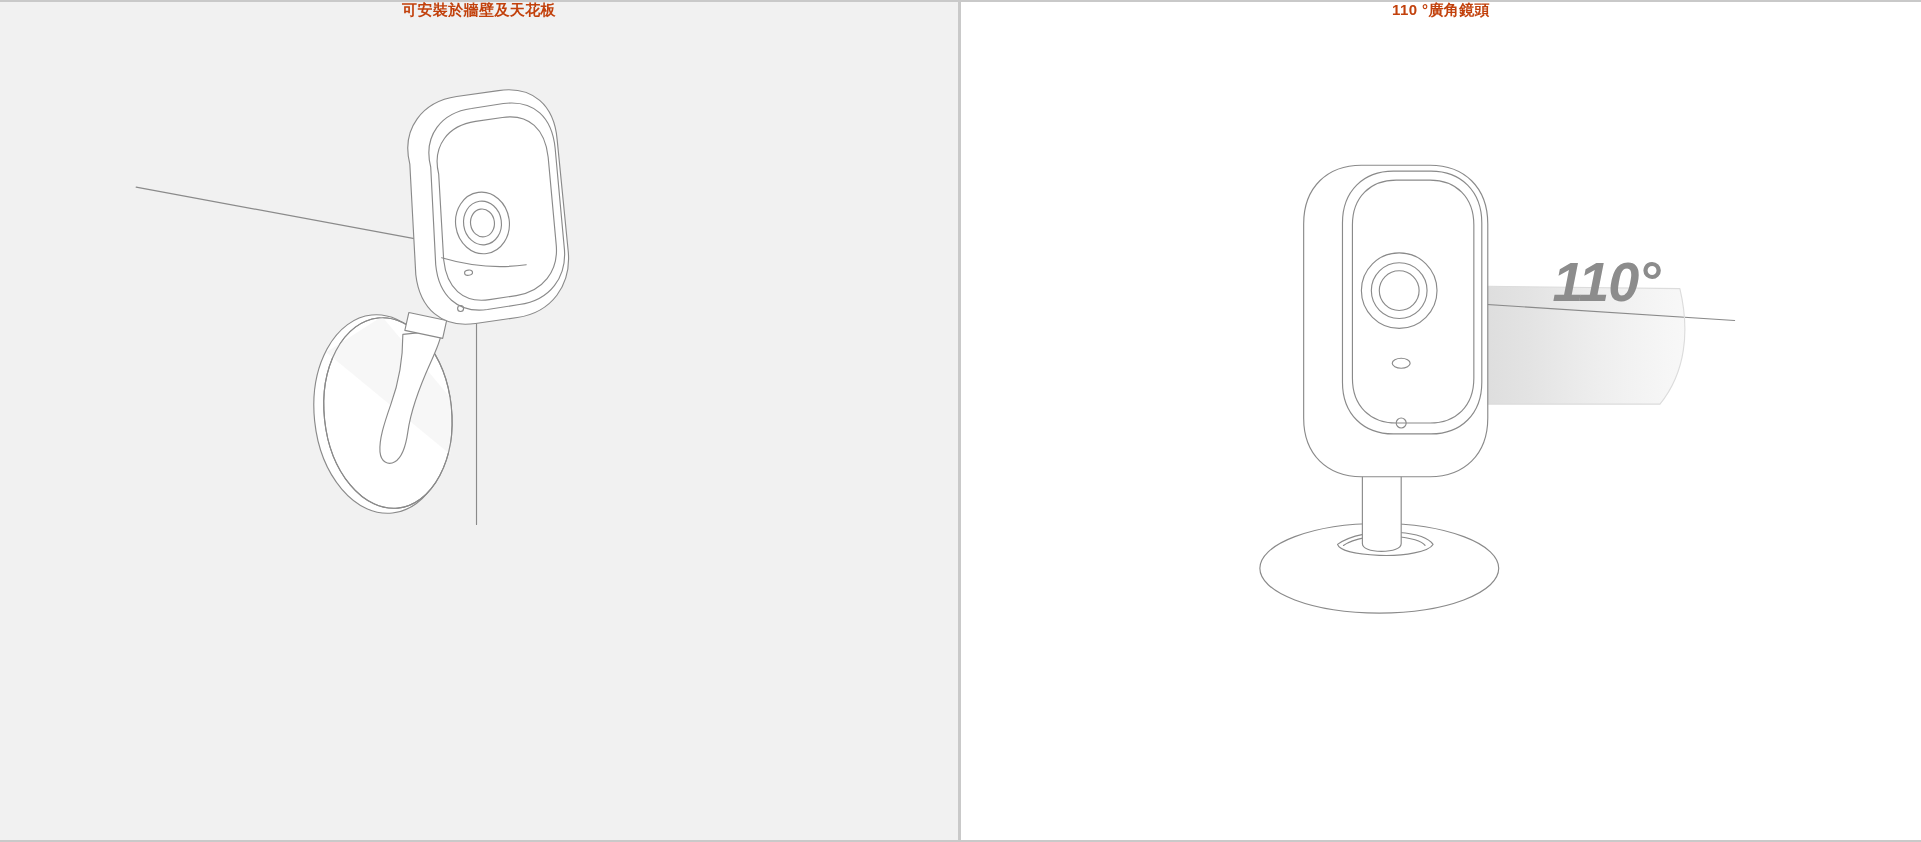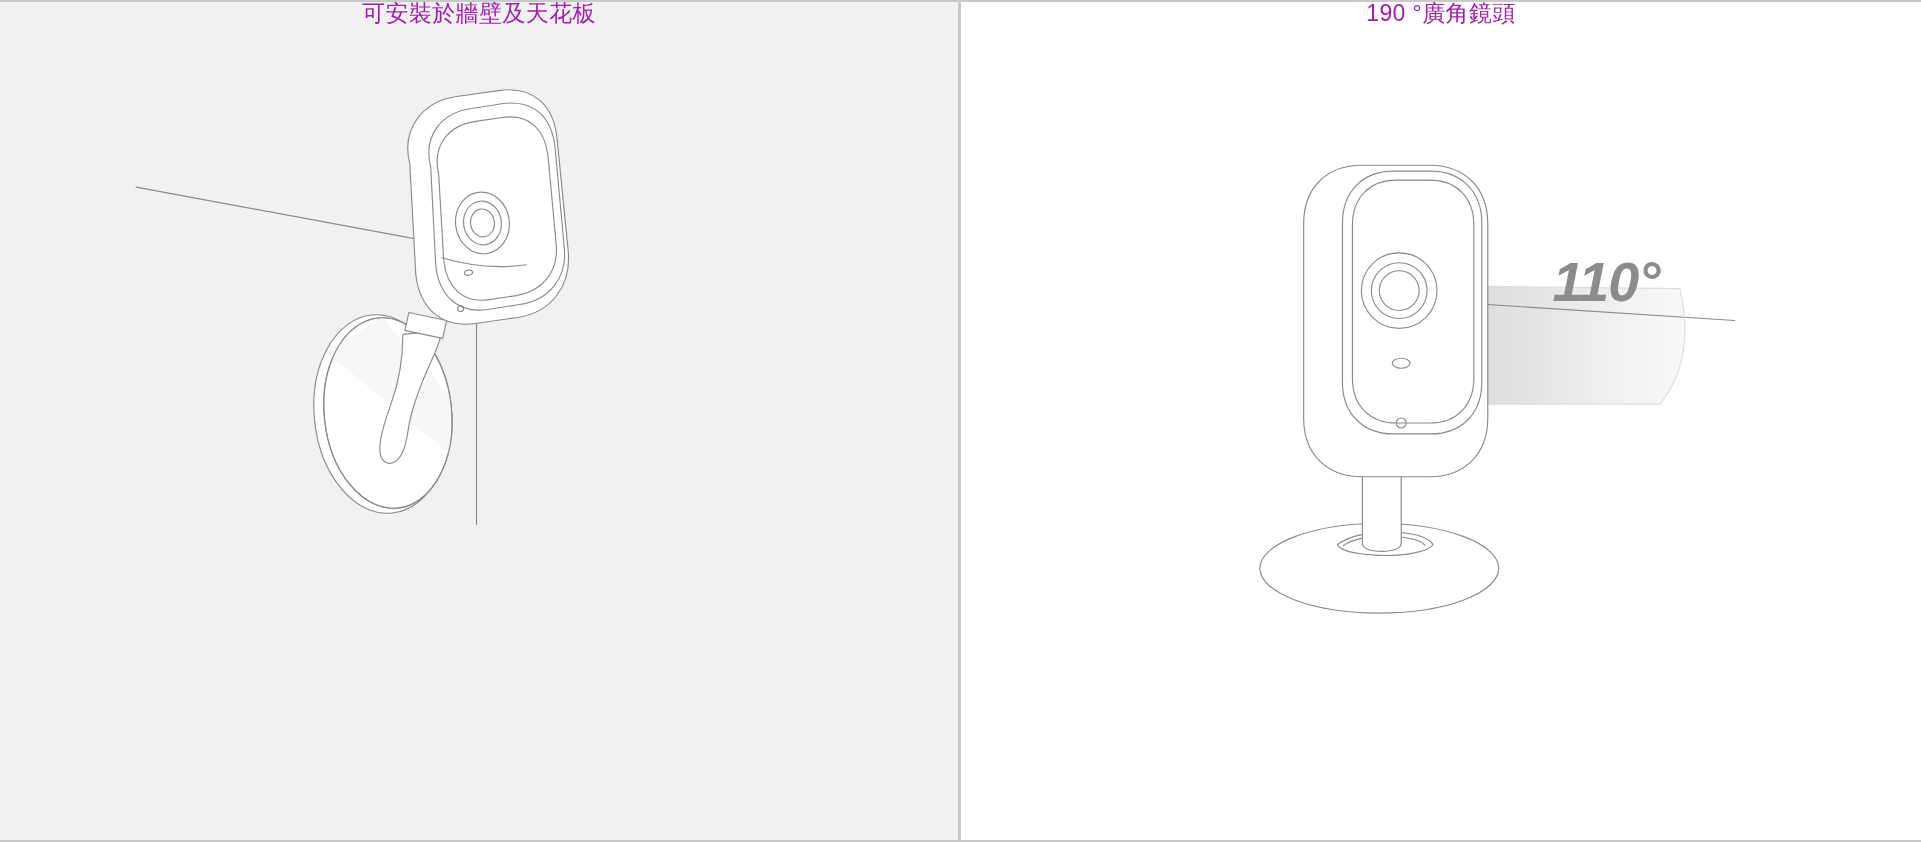--- a/index.html
+++ b/index.html
@@ -40,25 +40,25 @@
     top: 0; left: 0;
     width: 100%;
     height: 100%;
     pointer-events: none;
   }
   .caption {
     position: absolute;
     left: 0;
     width: 100%;
     text-align: center;
-    color: #a21caf;
-    font-size: 23px;
+    color: #c2410c;
+    font-size: 15px;
     letter-spacing: 0.4px;
     line-height: 1;
-    font-weight: 400;
+    font-weight: 700;
   }
 </style>
 </head>
 <body>
 
 <div class="page">
 
   <div class="panel panel-left">
 
     <svg class="illus" viewBox="0 0 961 842">
@@ -200,16 +200,16 @@
           <circle cx="438" cy="290" r="20"></circle>
         </g>
 
         <ellipse cx="440" cy="363" rx="9" ry="5"></ellipse>
         <circle cx="440" cy="423" r="5"></circle>
       </g>
 
       <text x="592" y="300" fill="#8c8c8c" font-family="'Liberation Sans', sans-serif" font-size="56" font-weight="700" font-style="italic" letter-spacing="-1">110°</text>
     </svg>
 
-    <div class="caption">190 °廣角鏡頭</div>
+    <div class="caption">110 °廣角鏡頭</div>
   </div>
 
 </div>
 
 </body></html>

